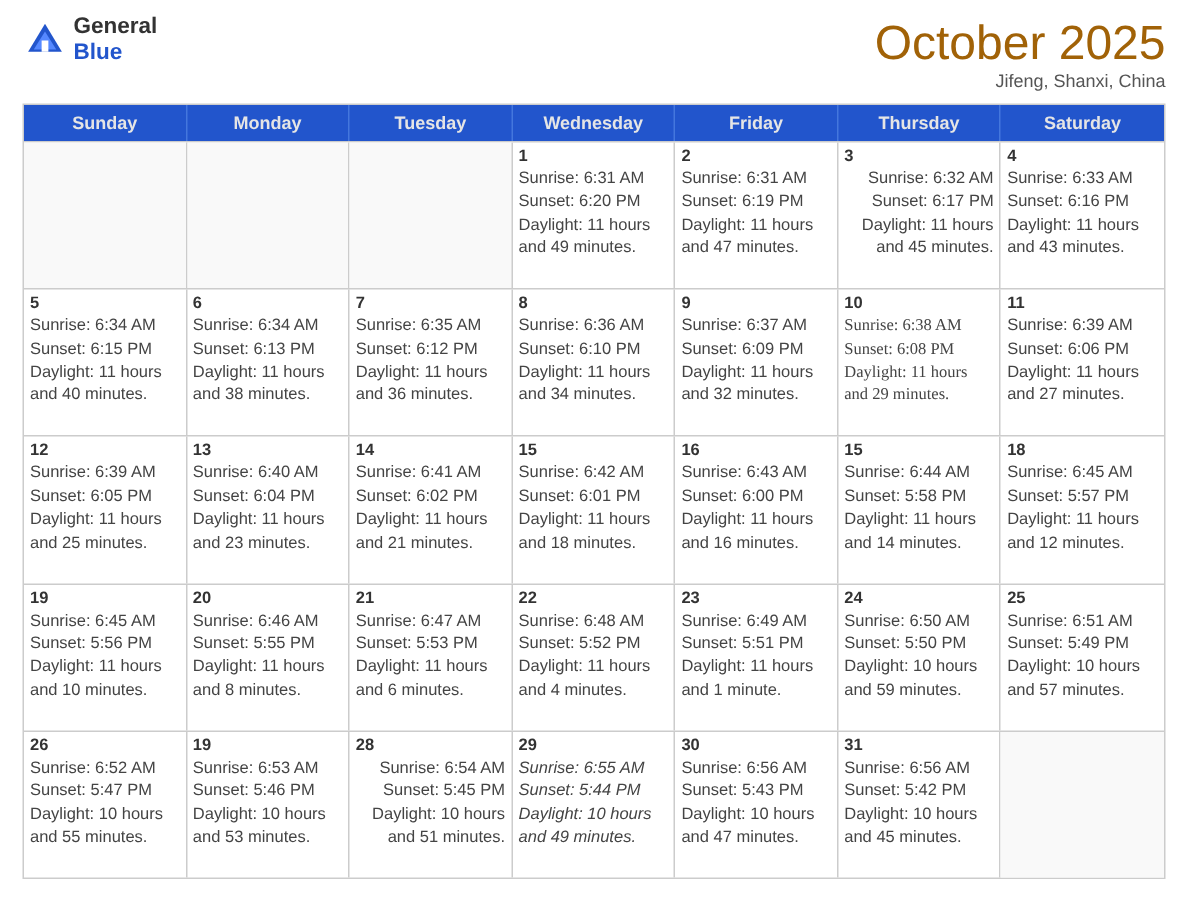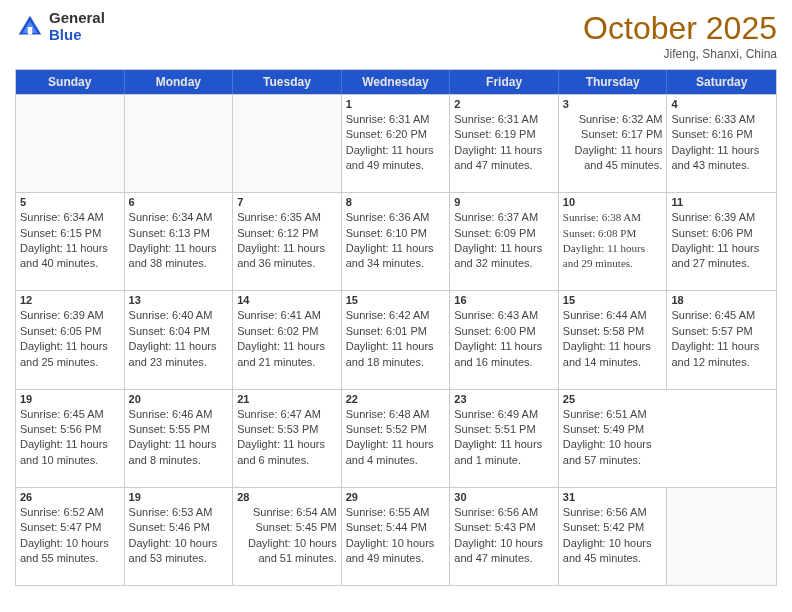--- a/index.html
+++ b/index.html
@@ -283,20 +283,26 @@
 Sunset: 5:52 PM
 Daylight: 11 hours and 4 minutes.</div>
           </div>
           <div class="cal-cell">
             <div class="day-number">23</div>
             <div class="day-info" style="white-space: pre-line;">Sunrise: 6:49 AM
 Sunset: 5:51 PM
 Daylight: 11 hours and 1 minute.</div>
           </div>
           <div class="cal-cell">
+            <div class="day-number">24</div>
+            <div class="day-info" style="white-space: pre-line;">Sunrise: 6:50 AM
+Sunset: 5:50 PM
+Daylight: 10 hours and 59 minutes.</div>
+          </div>
+          <div class="cal-cell">
             <div class="day-number">25</div>
             <div class="day-info" style="white-space: pre-line;">Sunrise: 6:51 AM
 Sunset: 5:49 PM
 Daylight: 10 hours and 57 minutes.</div>
           </div>
         </div>
         <div class="cal-row">
           <div class="cal-cell">
             <div class="day-number">26</div>
             <div class="day-info" style="white-space: pre-line;">Sunrise: 6:52 AM
@@ -310,21 +316,21 @@
 Daylight: 10 hours and 53 minutes.</div>
           </div>
           <div class="cal-cell">
             <div class="day-number">28</div>
             <div class="day-info" style="white-space: pre-line; text-align: right;">Sunrise: 6:54 AM
 Sunset: 5:45 PM
 Daylight: 10 hours and 51 minutes.</div>
           </div>
           <div class="cal-cell">
             <div class="day-number">29</div>
-            <div class="day-info" style="white-space: pre-line;">Sunrise: 6:55 AM
+            <div class="day-info" style="white-space: pre-line; font-style: italic;">Sunrise: 6:55 AM
 Sunset: 5:44 PM
 Daylight: 10 hours and 49 minutes.</div>
           </div>
           <div class="cal-cell">
             <div class="day-number">30</div>
             <div class="day-info" style="white-space: pre-line;">Sunrise: 6:56 AM
 Sunset: 5:43 PM
 Daylight: 10 hours and 47 minutes.</div>
           </div>
           <div class="cal-cell">

